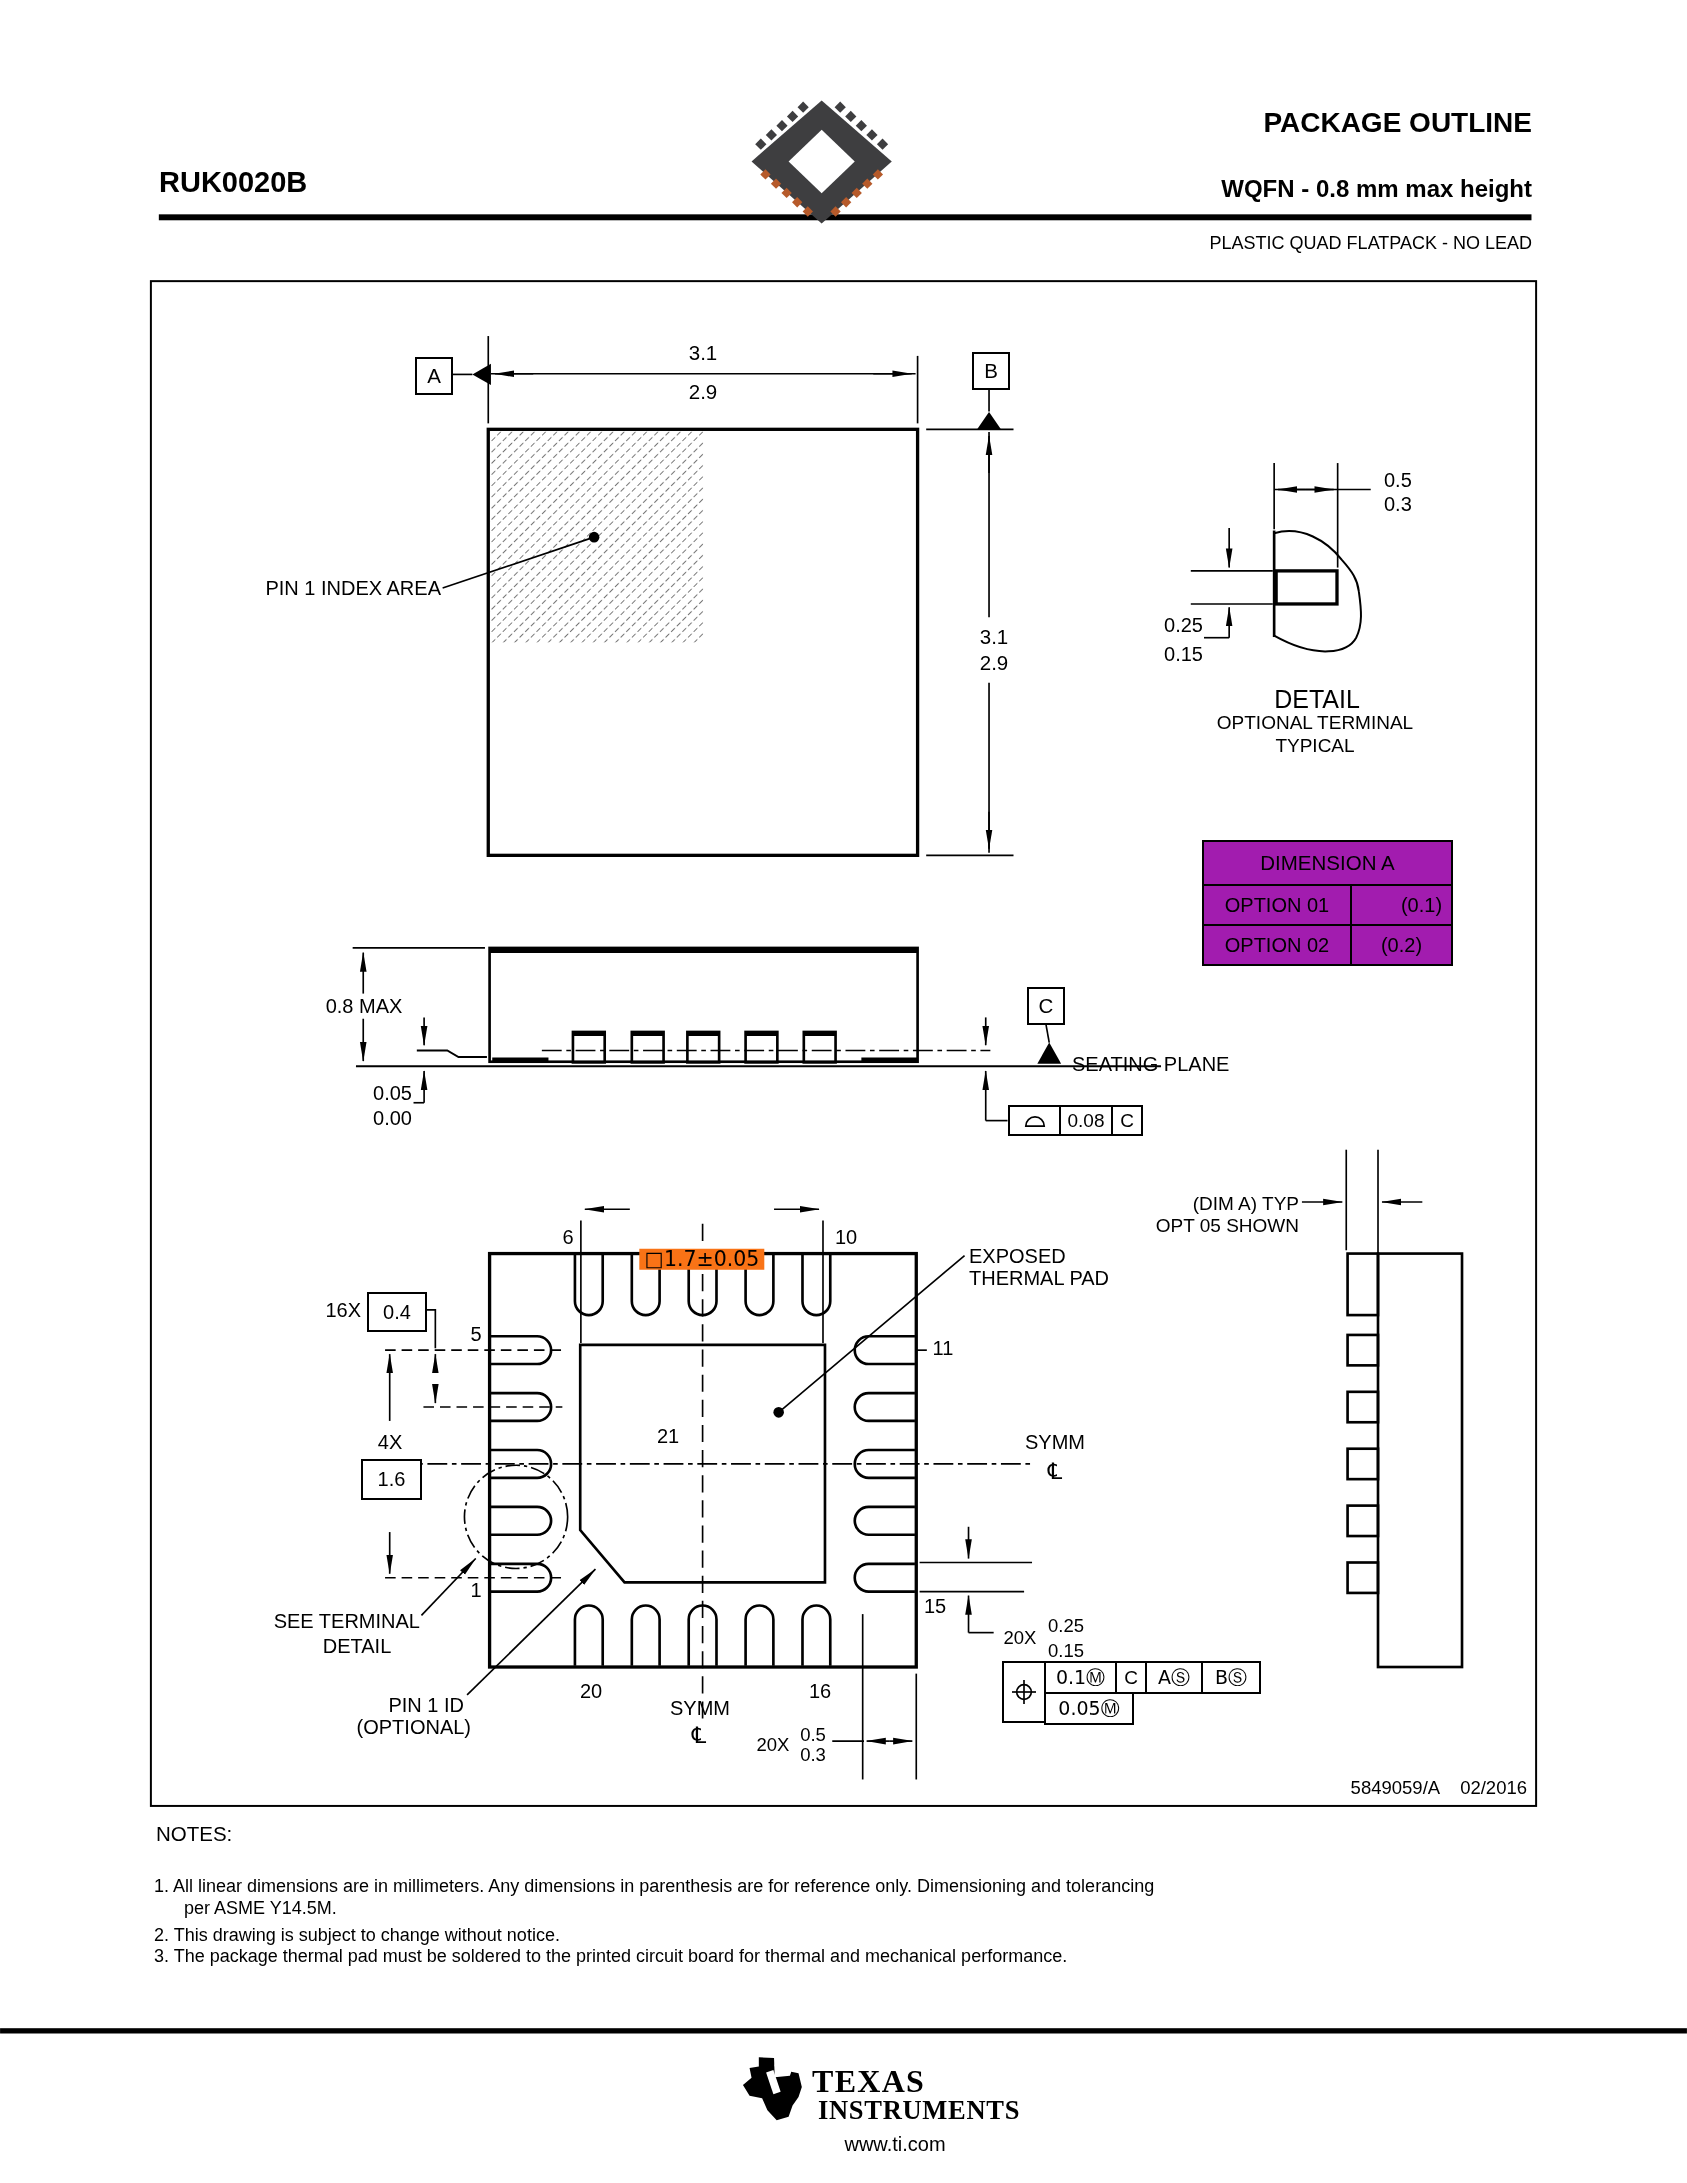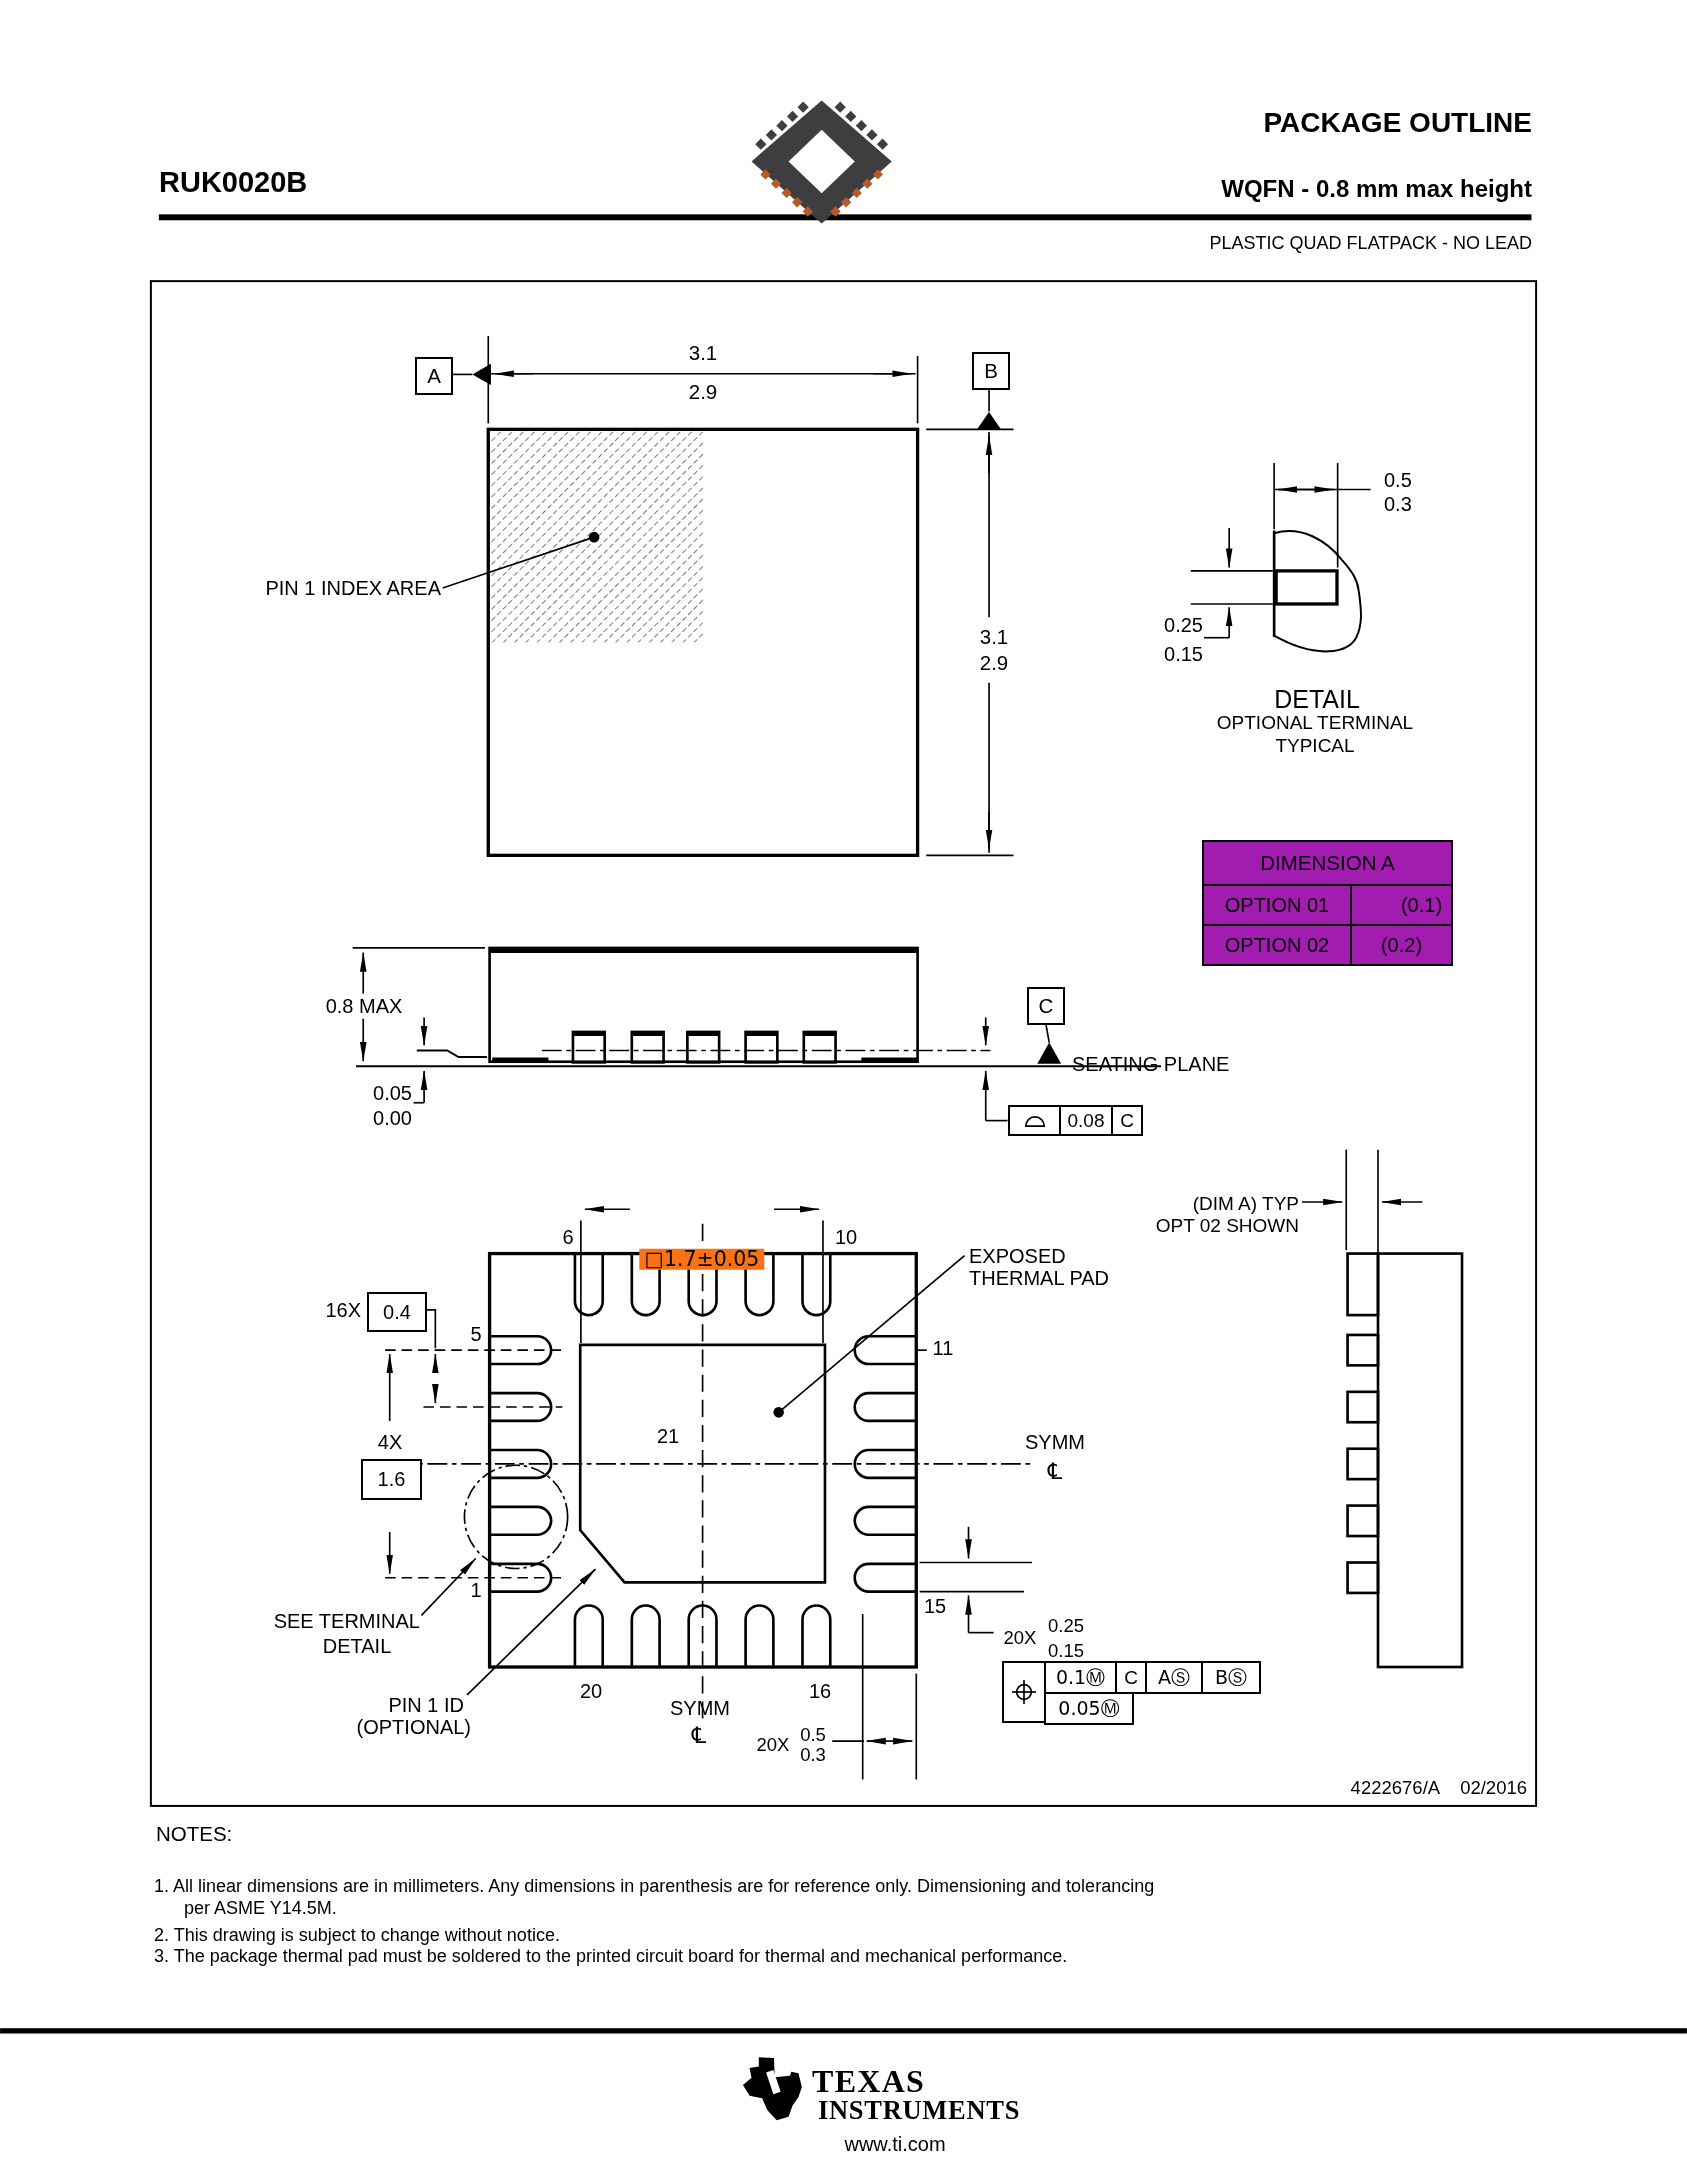--- a/index.html
+++ b/index.html
@@ -320,21 +320,21 @@
   <div class="t ctr fs30" style="left:357px;top:1646px;">DETAIL</div>
   <div class="t rgt fs30" style="left:464px;top:1705px;">PIN 1 ID</div>
   <div class="t rgt fs30" style="left:471px;top:1727px;">(OPTIONAL)</div>
   <div class="t ctr fs28" style="left:773px;top:1745px;">20X</div>
   <div class="t ctr fs28" style="left:813px;top:1735px;">0.5</div>
   <div class="t ctr fs28" style="left:813px;top:1755px;">0.3</div>
   <div class="t ctr fs28" style="left:1020px;top:1638px;">20X</div>
   <div class="t ctr fs28" style="left:1066px;top:1626px;">0.25</div>
   <div class="t ctr fs28" style="left:1066px;top:1651px;">0.15</div>
   <div class="t rgt fs29" style="left:1299px;top:1203px;">(DIM A) TYP</div>
-  <div class="t rgt fs29" style="left:1299px;top:1225px;">OPT 02 SHOWN</div>
+  <div class="t rgt fs29" style="left:1299px;top:1225px;">OPT 05 SHOWN</div>
 
   <div style="position:absolute;left:1002px;top:1661px;display:flex;">
     <div class="fcell" style="width:40px;height:58px;">
       <svg width="28" height="28" viewBox="0 0 42 42">
         <circle cx="21" cy="21" r="11" fill="none" stroke="#000" stroke-width="2.5"></circle>
         <line x1="21" y1="3" x2="21" y2="39" stroke="#000" stroke-width="2.5"></line>
         <line x1="3" y1="21" x2="39" y2="21" stroke="#000" stroke-width="2.5"></line>
       </svg>
     </div>
     <div style="display:flex;flex-direction:column;margin-left:-2px;">
@@ -344,21 +344,21 @@
         <div class="fcell dj" style="width:54px;height:29px;margin-left:-2px;">AⓈ</div>
         <div class="fcell dj" style="width:56px;height:29px;margin-left:-2px;">BⓈ</div>
       </div>
       <div style="display:flex;margin-top:-2px;">
         <div class="fcell dj" style="width:86px;height:29px;">0.05Ⓜ</div>
       </div>
     </div>
   </div>
 
   <div class="t rgt fs28" style="left:1527px;top:1788px;">
-    <span>4222676/A</span><span style="display:inline-block;width:20px;"></span><span>02/2016</span>
+    <span>5849059/A</span><span style="display:inline-block;width:20px;"></span><span>02/2016</span>
   </div>
   <div class="t lft fs31" style="left:156px;top:1834px;">NOTES:</div>
   <div class="t lft fs27" style="left:154px;top:1886px;">1. All linear dimensions are in millimeters. Any dimensions in parenthesis are for reference only. Dimensioning and tolerancing</div>
   <div class="t lft fs27" style="left:184px;top:1908px;">per ASME Y14.5M.</div>
   <div class="t lft fs27" style="left:154px;top:1935px;">2. This drawing is subject to change without notice.</div>
   <div class="t lft fs27" style="left:154px;top:1956px;">3. The package thermal pad must be soldered to the printed circuit board for thermal and mechanical performance.</div>
 
   <div class="t lft serif b" style="left:812px;top:2081px;font-size:32px;letter-spacing:1.3px;">TEXAS</div>
   <div class="t lft serif b" style="left:818px;top:2110px;font-size:26.5px;letter-spacing:0.7px;">INSTRUMENTS</div>
   <div class="t ctr fs30" style="left:895px;top:2144px;">www.ti.com</div>

